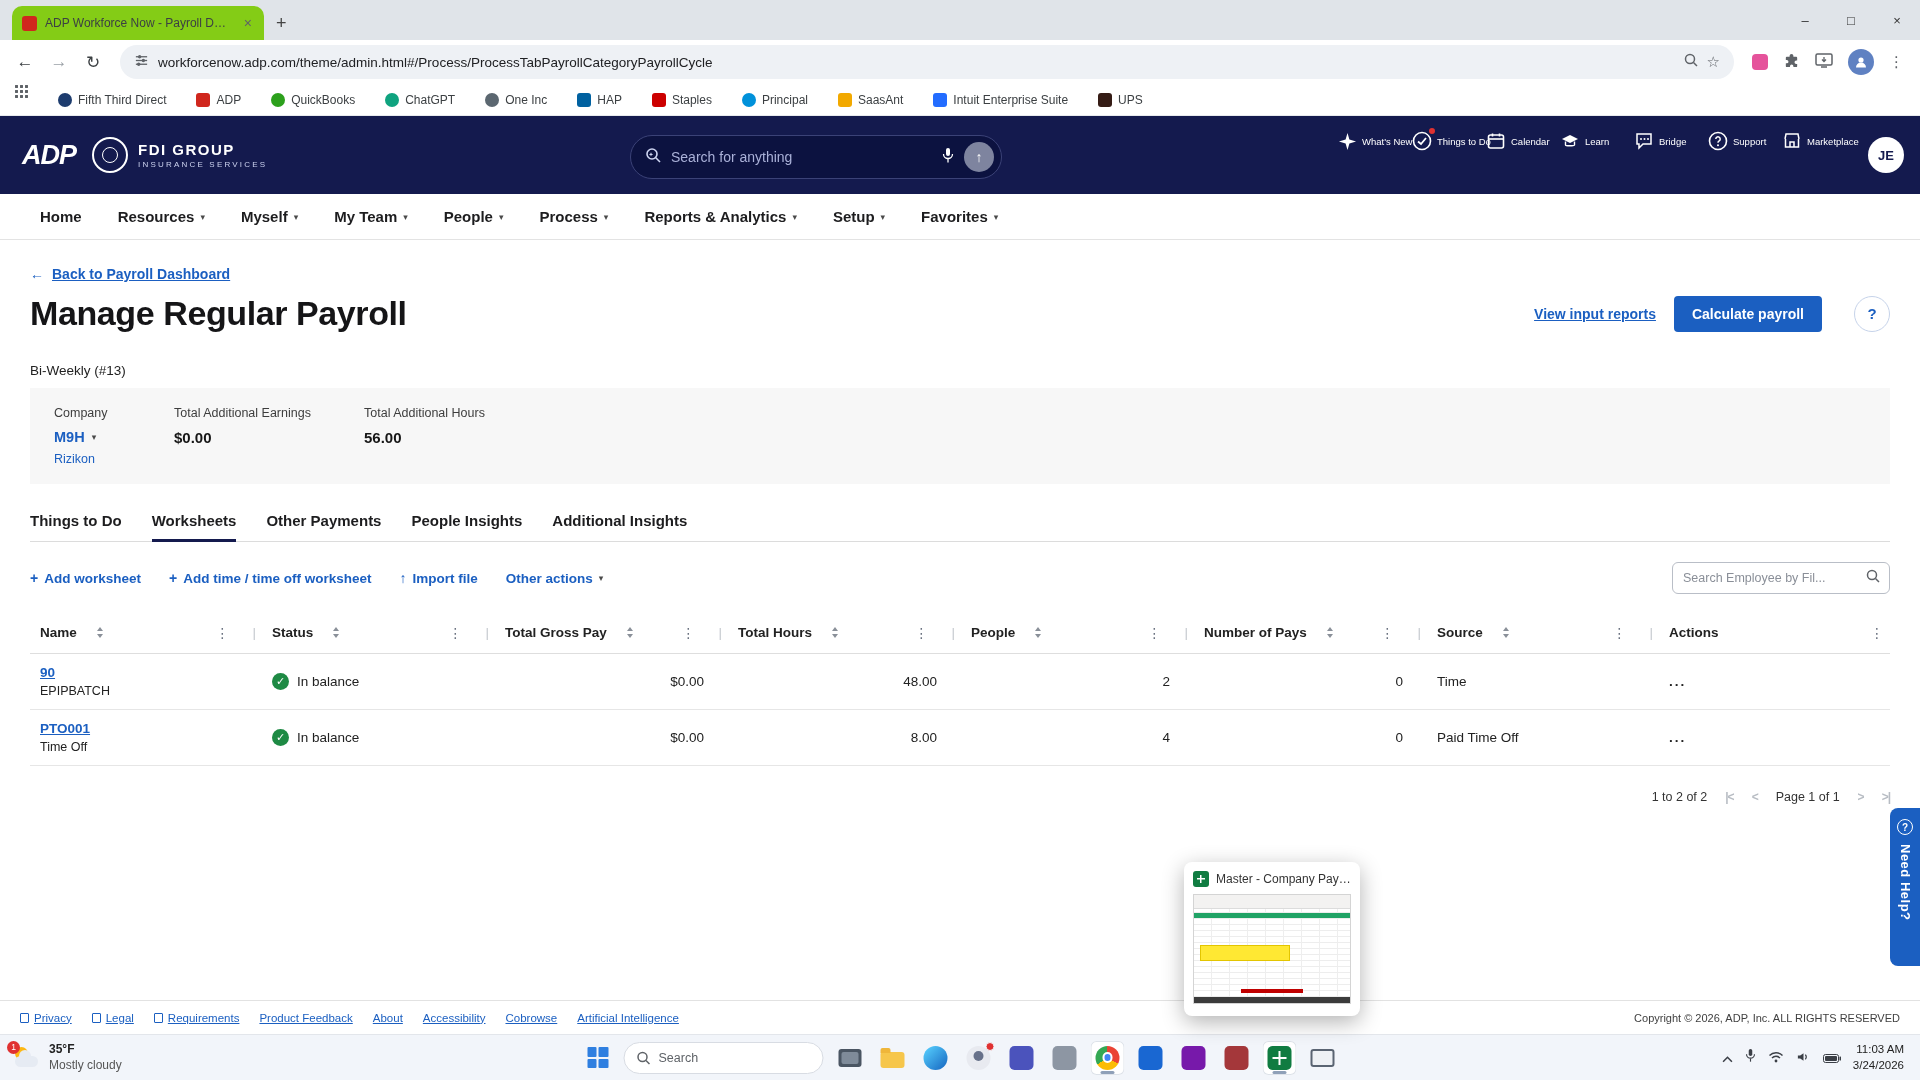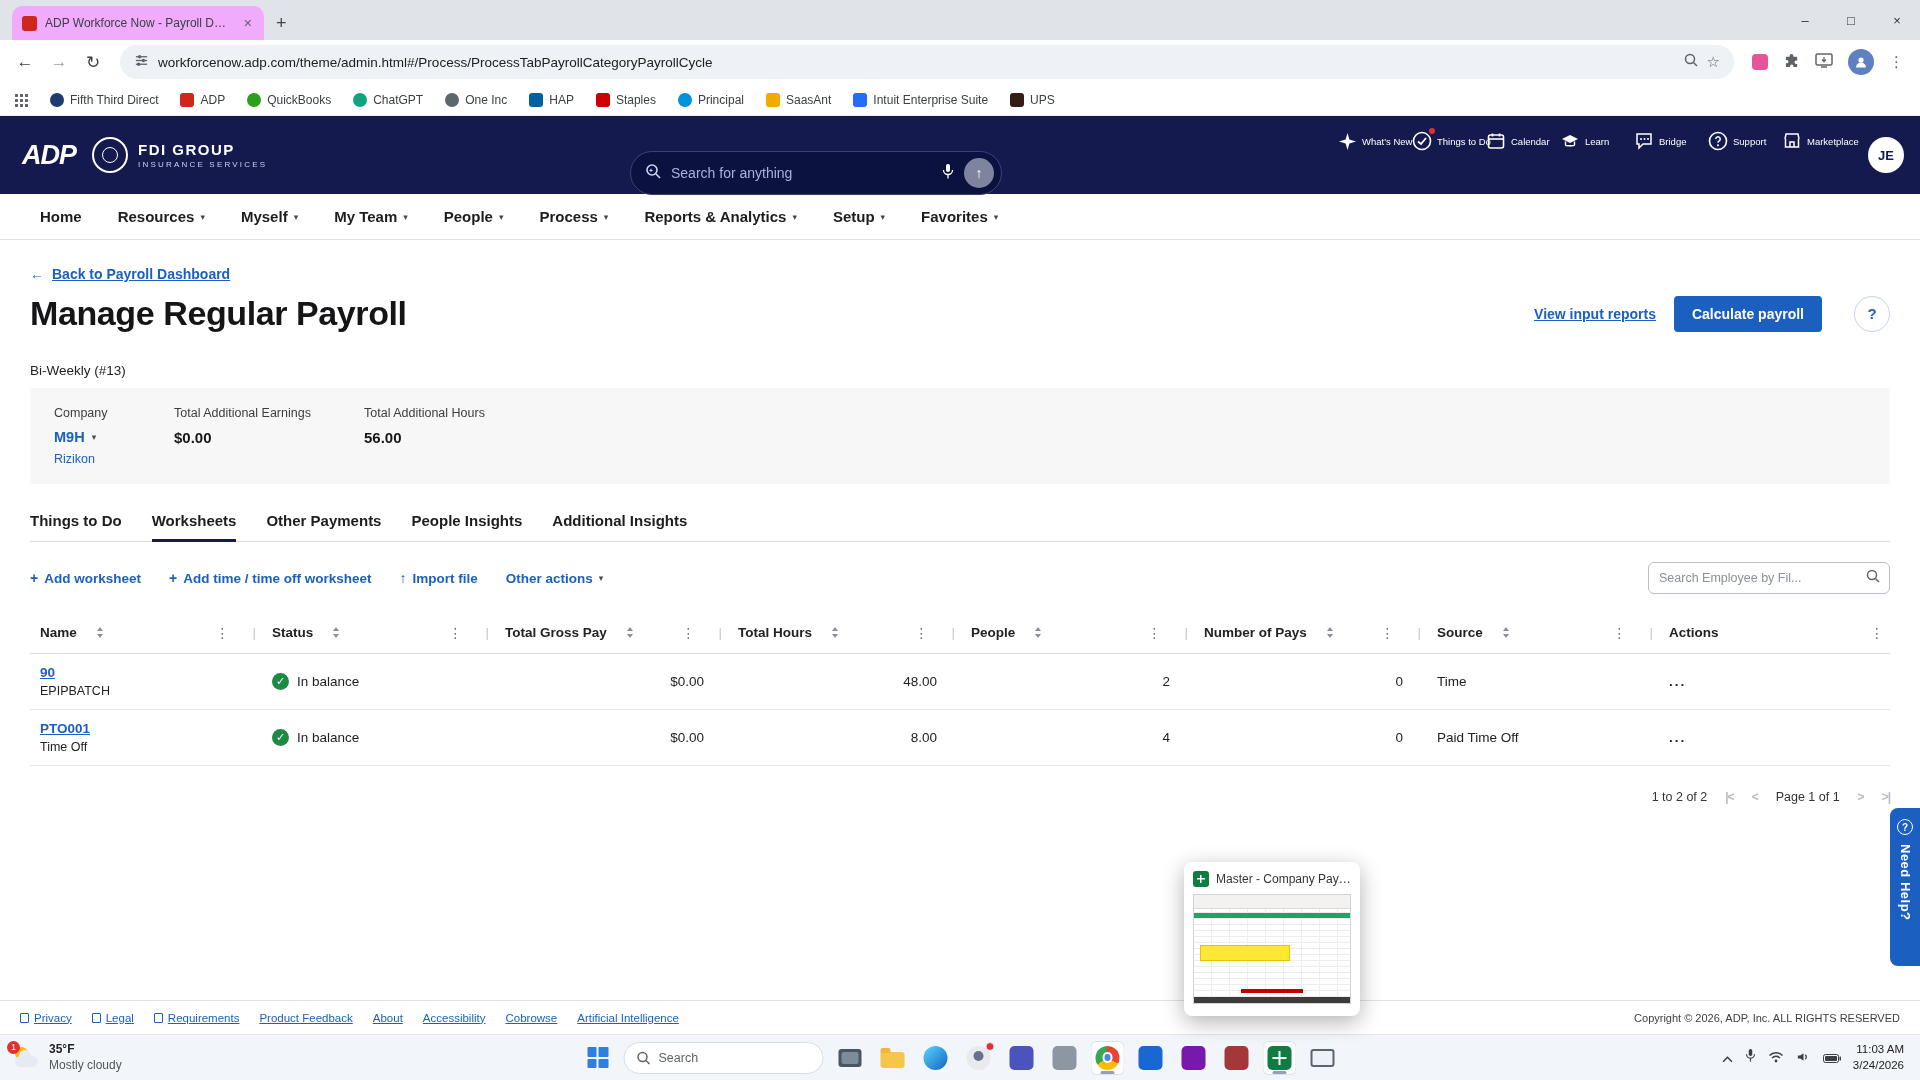--- a/index.html
+++ b/index.html
@@ -2,54 +2,54 @@
 <html><head>
 <meta charset="utf-8">
 <style>
   *{margin:0;padding:0;box-sizing:border-box}
   html,body{width:1920px;height:1080px;overflow:hidden;font-family:"Liberation Sans","DejaVu Sans",sans-serif;background:#fff}
   [data-interactable="true"]{cursor:pointer}
   .screen{width:1920px;height:1080px;display:flex;flex-direction:column;position:relative;background:#fff}
 
   
   .tabstrip{height:40px;background:#e0e4e9;display:flex;align-items:flex-end;position:relative;flex:none}
-  .tab{margin-left:12px;width:252px;height:34px;background:#f0abfc;border-radius:10px 10px 0 0;display:flex;align-items:center;gap:8px;padding:16px 10px}
+  .tab{margin-left:12px;width:252px;height:34px;background:#84cc16;border-radius:10px 10px 0 0;display:flex;align-items:center;gap:8px;padding:16px 10px}
   .favicon{width:15px;height:15px;border-radius:3px;background:#d0271d;flex:none}
   .tab-title{font-size:12px;color:#3c4043;white-space:nowrap;overflow:hidden;text-overflow:ellipsis;flex:1}
   .tab-close{color:#5f6368;font-size:14px;padding:0 2px}
   .newtab{margin:0 0 8px 12px;color:#444;font-size:18px;line-height:1}
   .win-controls{position:absolute;right:0;top:0;height:40px;display:flex}
   .wc{width:46px;height:40px;display:flex;align-items:center;justify-content:center;font-size:13px;color:#333}
 
   .toolbar{height:44px;background:#fff;display:flex;align-items:center;padding:0 8px;flex:none}
   .navbtn{width:34px;height:34px;border-radius:50%;display:flex;align-items:center;justify-content:center;font-size:17px;color:#3c4043}
   .navbtn.dim{color:#9aa0a6}
   .omnibox{flex:1;height:34px;background:#eef1f5;border-radius:17px;display:flex;align-items:center;gap:9px;padding:0 14px;margin:0 10px}
   .omnibox input{flex:1;border:none;background:transparent;outline:none;font-size:13.5px;color:#202124}
   .tb-icons{display:flex;align-items:center;gap:15px;padding:0 8px}
   .ext-pink{width:16px;height:16px;border-radius:4px;background:#e5539b}
   .profile{width:26px;height:26px;border-radius:50%;background:#5f81c2;display:flex;align-items:center;justify-content:center}
   .menu-dots{color:#5f6368;font-size:15px}
   .star{color:#5f6368;font-size:15px}
 
-  .bookmarks{height:32px;background:#fff;border-bottom:1px solid #e8eaed;display:flex;align-items:center;gap:22px;padding:0 14px;flex:none}
+  .bookmarks{height:32px;background:#fff;border-bottom:1px solid #e8eaed;display:flex;gap:30px;padding:0 14px;flex:none}
   .grid9{width:14px;height:14px;background-image:radial-gradient(#5f6368 1.4px,transparent 1.6px);background-size:5px 5px}
   .bm{display:flex;align-items:center;gap:6px;font-size:12px;color:#3c4043;white-space:nowrap}
   .bm-ico{width:14px;height:14px;border-radius:3px;flex:none}
   .bm-ico.round{border-radius:50%}
 
   
   .adp-header{height:78px;background:#141a4e;color:#fff;display:flex;align-items:center;padding:0 22px;position:relative;flex:none}
   .logo-adp{font-size:27px;font-weight:800;font-style:italic;letter-spacing:-1px}
   .fdi{display:flex;align-items:center;gap:10px;margin-left:16px}
   .fdi-emblem{width:36px;height:36px;border:2px solid #fff;border-radius:50%;position:relative}
   .fdi-emblem::after{content:"";position:absolute;inset:8px;border:1.5px solid #fff;border-radius:50%}
   .fdi-l1{font-size:15px;font-weight:700;letter-spacing:1.5px}
   .fdi-l2{font-size:8px;letter-spacing:2.2px;color:#ccd2ef;margin-top:2px}
-  .h-search{position:absolute;left:630px;top:35px;width:372px;height:44px;background:#0c1240;border:1px solid #3b4277;border-radius:22px;display:flex;align-items:center;gap:10px;padding:0 7px 0 14px}
+  .h-search{position:absolute;left:630px;top:19px;width:372px;height:44px;background:#0c1240;border:1px solid #3b4277;border-radius:22px;display:flex;align-items:center;gap:10px;padding:0 7px 0 14px}
   .h-search input{flex:1;min-width:0;background:transparent;border:none;outline:none;color:#e8ebf8;font-size:14px}
   .h-search input::placeholder{color:#aab1d8}
   .send-btn{width:30px;height:30px;border-radius:50%;background:#7e849f;color:#fff;font-size:14px;display:flex;align-items:center;justify-content:center;flex:none}
   .h-icons{position:absolute;right:74px;top:14px;display:flex;gap:10px}
   .h-item{width:64px;display:flex;flex-direction:row;align-items:center;gap:5px}
   .h-ico{height:22px;display:flex;align-items:center;justify-content:center;position:relative}
   .h-lbl{font-size:9.5px;color:#fff;white-space:nowrap}
   .badge-dot{position:absolute;top:-4px;right:-5px;width:10px;height:10px;background:#e03131;border-radius:50%;border:2px solid #141a4e}
   .avatar{position:absolute;right:16px;top:21px;width:36px;height:36px;border-radius:50%;background:#fff;color:#141a4e;font-size:13px;font-weight:700;display:flex;align-items:center;justify-content:center}
 
@@ -77,21 +77,21 @@
   .sum-value.link{color:#1b5fc1;display:flex;align-items:center;gap:7px;font-size:14.5px}
   .sum-sub{margin-top:7px;font-size:12.5px;color:#555}
   .sum-sub.link{color:#1b5fc1}
   .tabs{margin-top:28px;display:flex;gap:30px;border-bottom:1px solid #dcdcdc}
   .tab-item{font-size:15px;font-weight:600;color:#1d1d1f;padding-bottom:12px;position:relative}
   .tab-item.active{font-weight:700}
   .tab-item.active::after{content:"";position:absolute;left:0;right:0;bottom:-1px;height:3px;background:#141a4e}
   .action-row{margin-top:20px;display:flex;align-items:center;gap:28px}
   .action-link{color:#1b5fc1;font-size:13.5px;display:flex;align-items:center;gap:6px;font-weight:600}
   .a-ico{font-size:14px;font-weight:700}
-  .emp-search{margin-left:auto;width:242px;height:32px;border:1px solid #b9bec7;border-radius:6px;display:flex;align-items:center;gap:6px;padding:0 9px 0 10px;background:#fff}
+  .emp-search{margin-left:auto;width:218px;height:32px;border:1px solid #b9bec7;border-radius:6px;display:flex;align-items:center;gap:6px;padding:0 9px 0 10px;background:#fff}
   .emp-search input{flex:1;min-width:0;border:none;outline:none;font-size:12.5px;color:#333;background:transparent}
   .emp-search input::placeholder{color:#8a8f98}
 
   .thead,.trow{display:grid;grid-template-columns:232px 233px 233px 233px 233px 233px 232px 1fr;align-items:center}
   .thead{margin-top:18px;height:42px;border-bottom:1px solid #dedede}
   .th{display:flex;align-items:center;gap:19px;font-size:13.5px;font-weight:700;color:#222;padding:0 6px 0 10px;height:100%}
   .kebab{margin-left:auto;color:#6a7280;font-size:14px;font-weight:400}
   .divider{color:#c4c8ce;font-weight:400;margin-left:4px}
   .trow{height:56px;border-bottom:1px solid #e6e6e6}
   .td{padding:0 10px;font-size:13.5px;color:#222}

